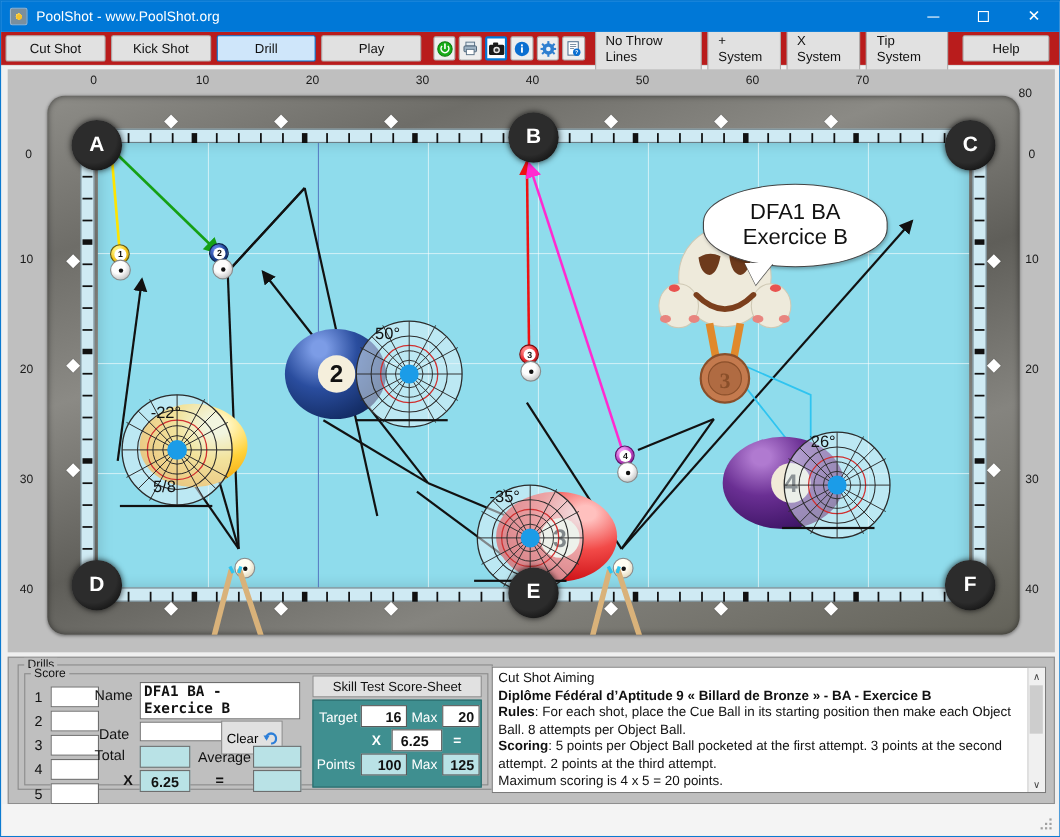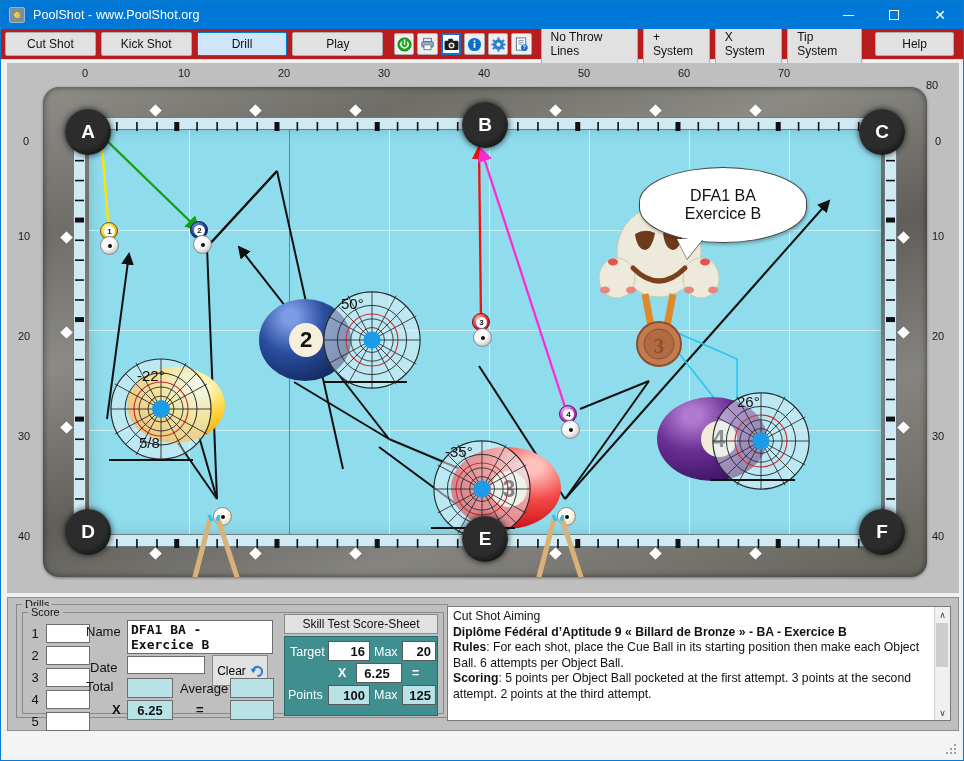--- a/index.html
+++ b/index.html
@@ -68,21 +68,21 @@
   .ballnum{position:absolute;border-radius:50%;background:#fff;color:#111;
            display:flex;align-items:center;justify-content:center;font-weight:bold;}
   .ghost{position:absolute;border-radius:50%;
          background:radial-gradient(circle at 38% 32%,#fdfdfd 0 40%,#cfcfcf 72%,#9a9a9a 100%);
          border:1px solid #8a8a8a;box-sizing:border-box;}
   .ghost:after{content:"";position:absolute;left:50%;top:50%;width:4px;height:4px;
                margin:-2px 0 0 -2px;border-radius:50%;background:#111;}
 
   .bubble{position:absolute;background:#fff;border:1px solid #444;border-radius:50%/46%;
           display:flex;flex-direction:column;align-items:center;justify-content:center;
-          font-size:16px;color:#111;box-shadow:1px 2px 3px rgba(0,0,0,.25);}
+          font-size:20px;color:#111;box-shadow:1px 2px 3px rgba(0,0,0,.25);}
   .bubble .tail{position:absolute;left:22%;bottom:-17px;width:0;height:0;
                 border-left:10px solid transparent;border-right:16px solid transparent;
                 border-top:20px solid #fff;filter:drop-shadow(0 1px 0 #444);}
 
   .anglelbl{position:absolute;font-size:15px;color:#111;font-family:"Liberation Sans",sans-serif;}
 
   
   .bottom{position:absolute;left:6px;top:596px;width:952px;height:134px;
           background:#bfbfbf;border:1px solid #8e8e8e;box-sizing:border-box;}
   .grp{position:absolute;border:1px solid #8a8a8a;}
@@ -676,21 +676,21 @@
         <div class="rowidx">5</div>
         <input class="scorecell" value="" style="">
       </div>
     </div>
 
     <div class="lbl" style="position:absolute;left:78px;top:26px;">Name</div>
     <textarea class="txtbox" style="position: absolute; left: 119px; top: 22px; width: 146px; height: 34px; resize: none; line-height: 15px; overflow: hidden;">DFA1 BA - Exercice B</textarea>
 
     <div class="lbl" style="position:absolute;left:82px;top:62px;">Date</div>
     <input class="txtbox" style="position: absolute; left: 119px; top: 58px; width: 78px; height: 18px;">
-    <div class="clearbtn" style="position:absolute;left:204px;top:57px;width:56px;height:31px;">
+    <div class="clearbtn" style="position:absolute;left:193px;top:57px;width:56px;height:31px;">
       <span>Clear</span>
       <svg width="13" height="12" viewBox="0 0 14 13">
         <path d="M3,7 A5,5 0 1 1 8,12" stroke="#2d7fd8" stroke-width="2.3" fill="none"></path>
         <path d="M0.5,4 L3.6,9 L6.6,4 z" fill="#2d7fd8"></path>
       </svg>
     </div>
 
     <div class="lbl" style="position:absolute;left:78px;top:81px;">Total</div>
     <div class="cyanbox" style="position:absolute;left:119px;top:80px;width:46px;height:20px;"></div>
     <div class="lbl" style="position:absolute;left:172px;top:83px;">Average</div>
@@ -716,22 +716,23 @@
     <div class="tlbl" style="position:absolute;left:280px;top:90px;color:#fff;">Points</div>
     <div class="cbox" style="position:absolute;left:320px;top:87px;width:42px;height:20px;">100</div>
     <div class="tlbl" style="position:absolute;left:366px;top:90px;color:#fff;">Max</div>
     <div class="cbox" style="position:absolute;left:394px;top:87px;width:34px;height:20px;">125</div>
   </div>
 
   <div class="rtf">
     <div style="padding:2px 18px 0 2px;">
       <p style="font-weight:normal;">Cut Shot Aiming</p>
       <p style="font-weight:bold;">Diplôme Fédéral d’Aptitude 9 « Billard de Bronze » - BA - Exercice B</p>
-      <p><b>Rules</b><span>: For each shot, place the Cue Ball in its starting position then make each Object Ball. 6 attempts per Object Ball.</span></p>
+      <p><b>Rules</b><span>: For each shot, place the Cue Ball in its starting position then make each Object Ball. 8 attempts per Object Ball.</span></p>
       <p><b>Scoring</b><span>: 5 points per Object Ball pocketed at the first attempt. 3 points at the second attempt. 2 points at the third attempt.</span></p>
+      <p>Maximum scoring is 4 x 5 = 20 points.</p>
     </div>
     <div class="scrollbar">
       <div class="sbtn">∧</div>
       <div class="sthumb"></div>
       <div class="sbtn" style="position:absolute;bottom:0;left:0;right:0;">∨</div>
     </div>
   </div>
 
   <div class="statusbar">
     <div class="gripper">

